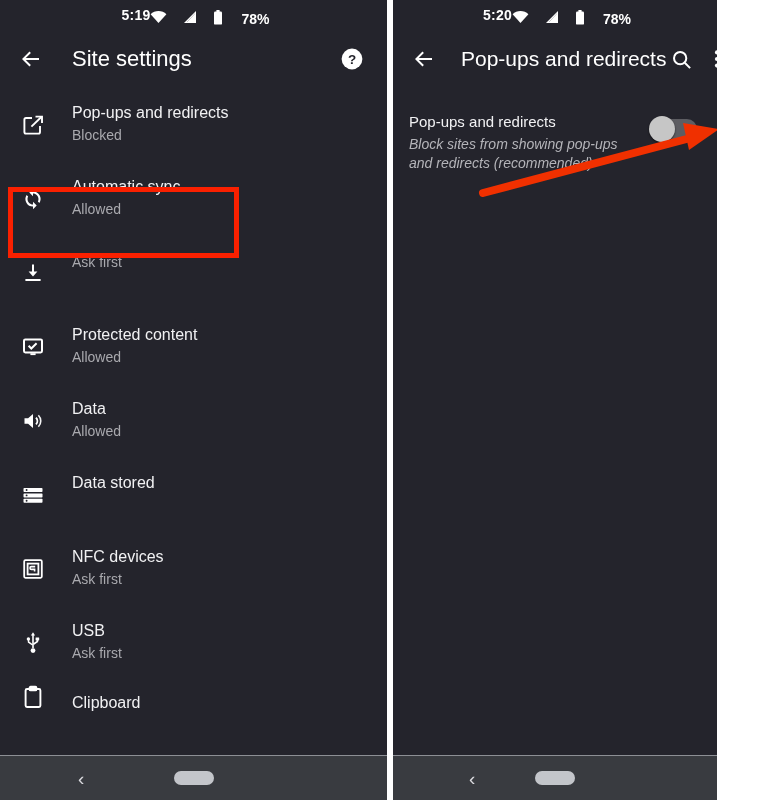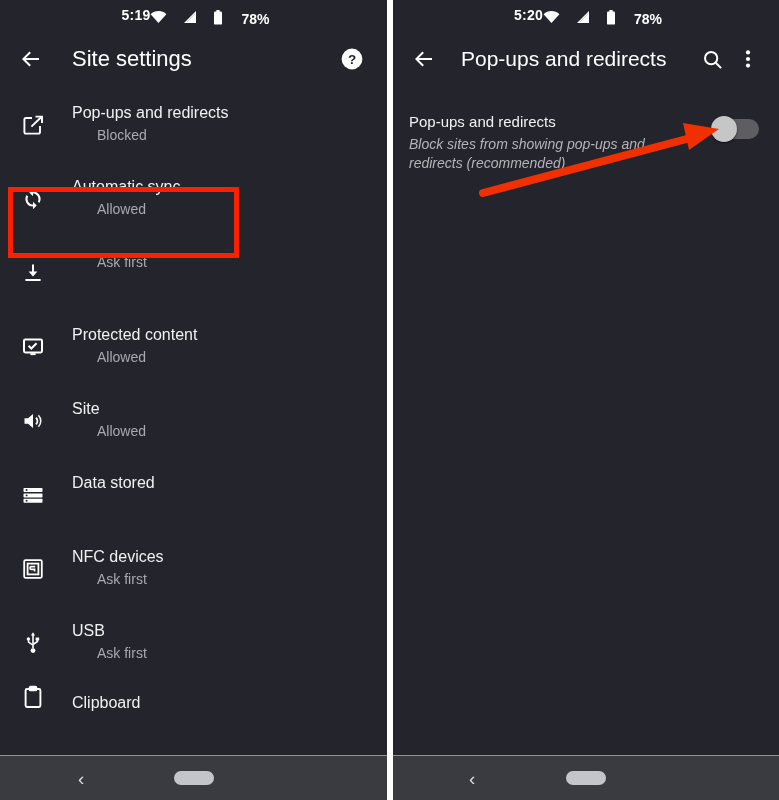--- a/index.html
+++ b/index.html
@@ -18,21 +18,21 @@
 
   
   .panel {
     position: relative;
     height: 800px;
     background: #24242c;
     overflow: hidden;
   }
   .panel-left  { width: 387px; }
   .panel-gap   { width: 6px; height: 800px; background: #ffffff; }
-  .panel-right { width: 386px; }
+  .panel-right { width: 324px; }
 
   
   .statusbar {
     height: 30px;
     display: flex;
     align-items: center;
     justify-content: center;
     padding: 0 14px 0 18px;
     background: #24242c;
   }
@@ -106,21 +106,20 @@
     font-size: 16px;
     line-height: 21px;
     white-space: nowrap;
   }
   .li-sub {
     color: #a9a9ae;
     font-size: 14px;
     line-height: 20px;
     margin-top: 2px;
     white-space: nowrap;
-    margin-left: 25px;
   }
   .list-item.clipped { height: 34px; overflow: hidden; }
   .list-item.clipped .li-text { padding-top: 12px; }
 
   
   .highlight-box {
     position: absolute;
     left: 8px; top: 99px;
     width: 231px; height: 71px;
     border: 5px solid #fa2000;
@@ -310,21 +309,21 @@
 
       <div class="list-item">
         <span class="li-icon">
           <svg width="24" height="24" viewBox="0 0 24 24" fill="#ffffff">
             <path d="M3.5 9.2h3.6L12 5v14l-4.9-4.2H3.5z"></path>
             <path d="M15 8.6a5 5 0 0 1 0 6.8" fill="none" stroke="#ffffff" stroke-width="1.9"></path>
             <path d="M17.4 6.2a8.3 8.3 0 0 1 0 11.6" fill="none" stroke="#ffffff" stroke-width="1.6" opacity="0.95"></path>
           </svg>
         </span>
         <span class="li-text">
-          <span class="li-title">Site</span>
+          <span class="li-title">Data</span>
           <span class="li-sub" style="display:block">Allowed</span>
         </span>
       </div>
 
       <div class="list-item">
         <span class="li-icon">
           <svg width="24" height="24" viewBox="0 0 24 24" fill="#ffffff">
             <rect x="2.5" y="5" width="19" height="4" rx="0.7"></rect>
             <rect x="2.5" y="10.4" width="19" height="4" rx="0.7"></rect>
             <rect x="2.5" y="15.8" width="19" height="4" rx="0.7"></rect>

